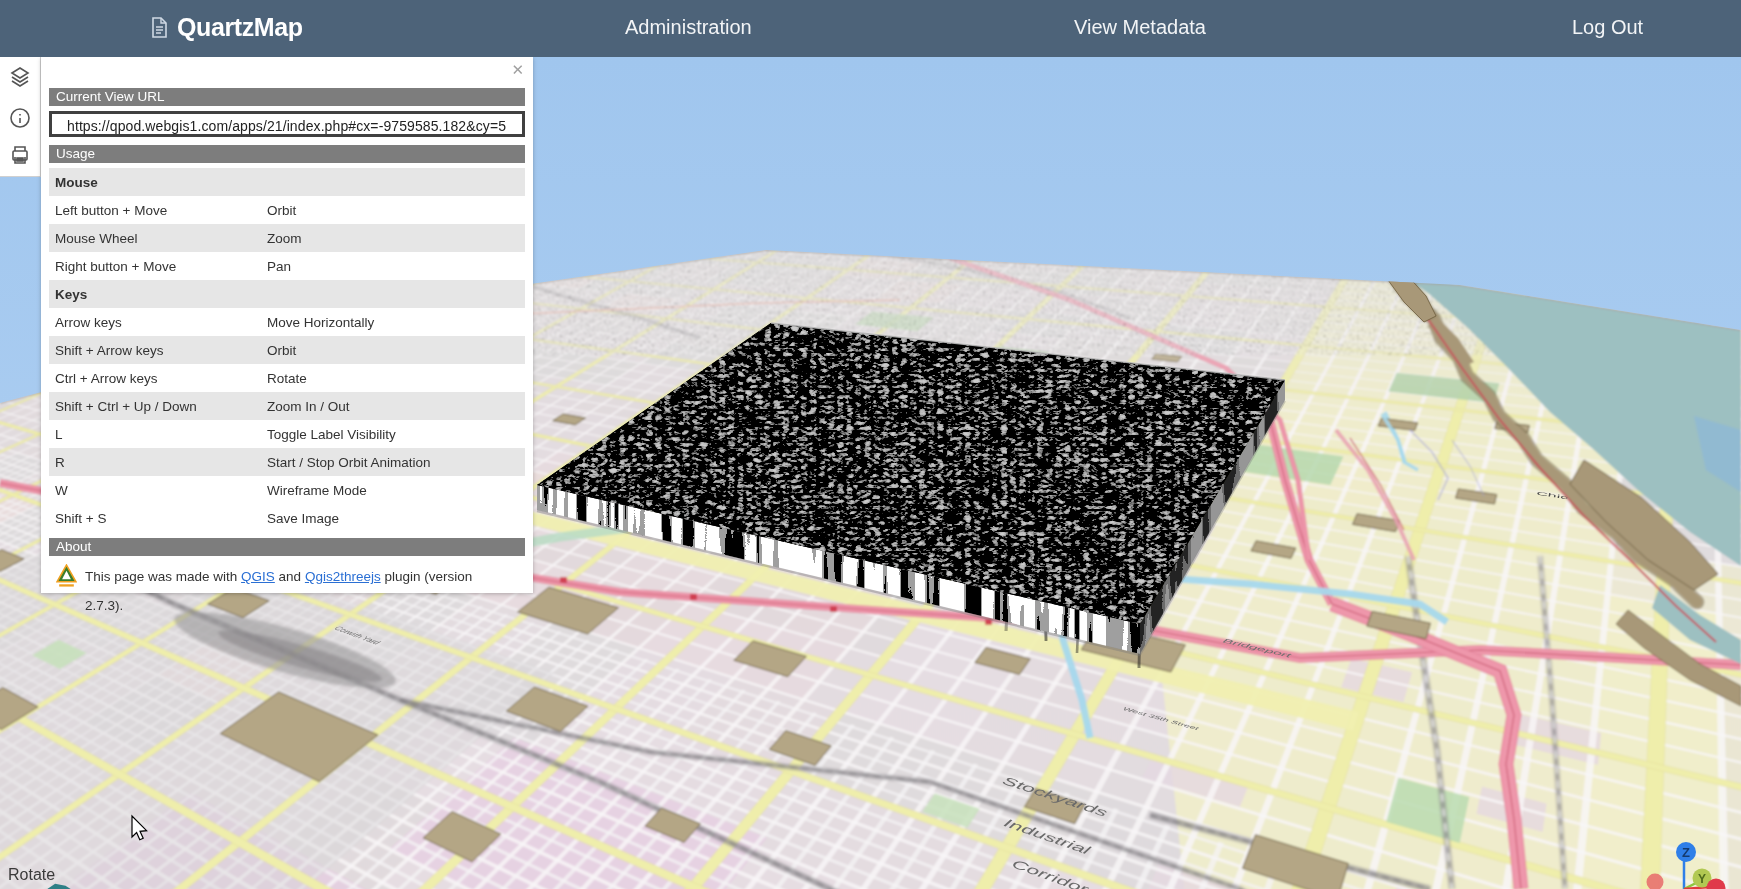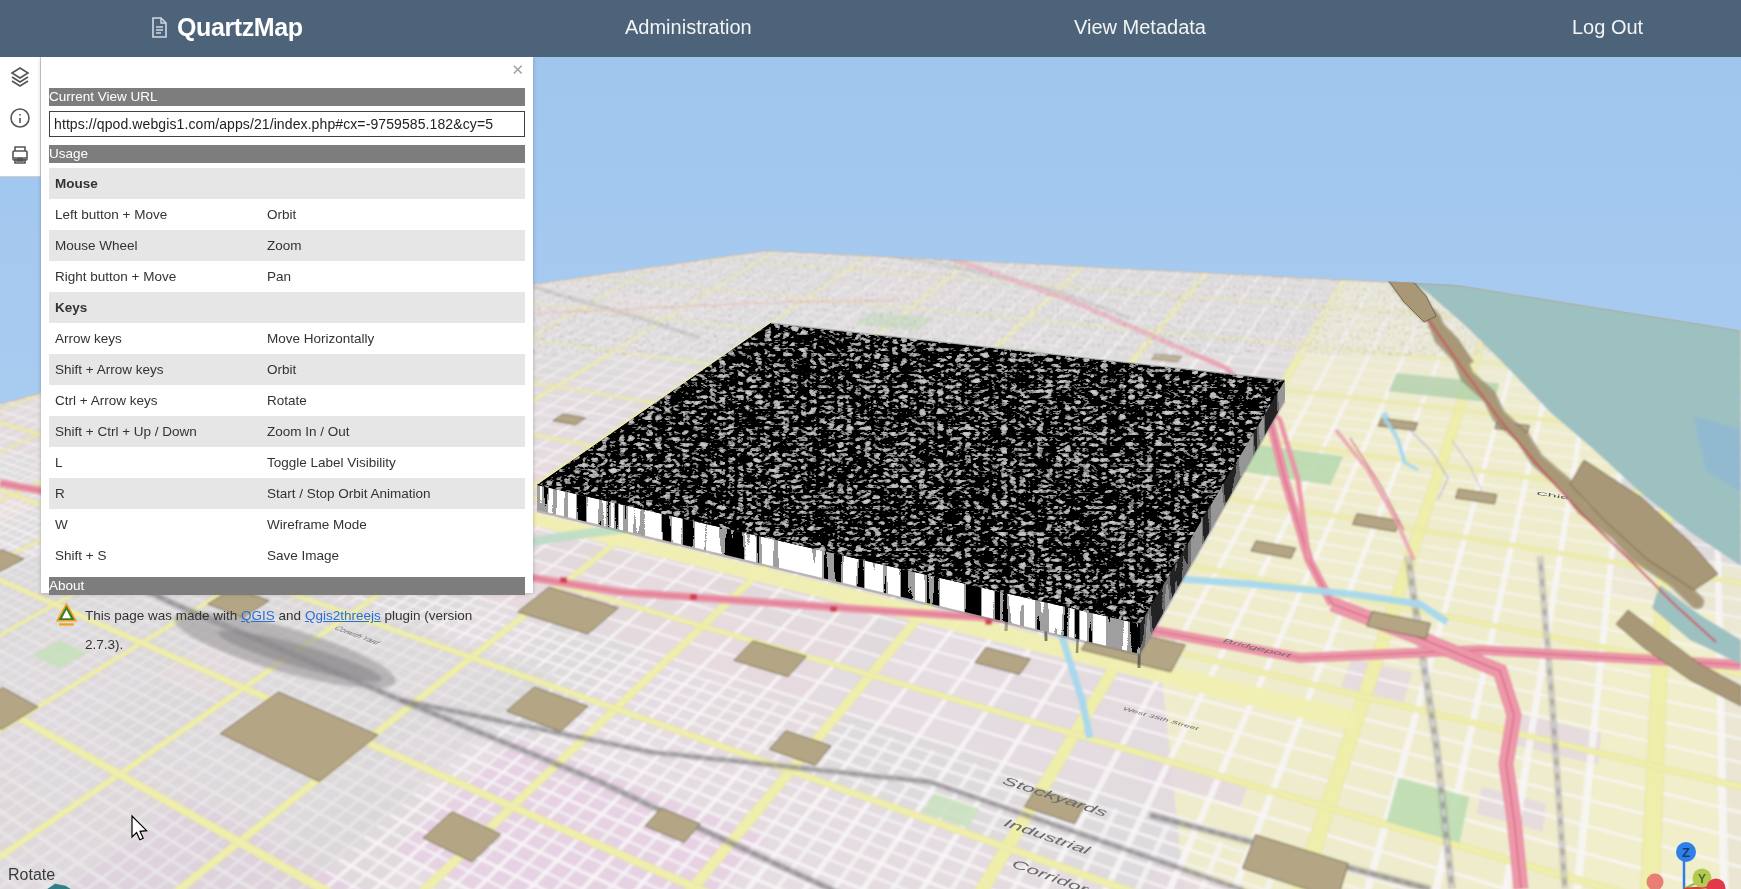--- a/index.html
+++ b/index.html
@@ -2,24 +2,24 @@
 <html><head><meta charset="utf-8"><style>
 *{margin:0;padding:0;box-sizing:border-box}
 html,body{width:1741px;height:889px;overflow:hidden;font-family:"Liberation Sans",sans-serif;background:#fff}
 #hdr{position:absolute;left:0;top:0;width:1741px;height:57px;background:#4d6379;color:#fff;z-index:5}
 #hdr .brand{position:absolute;left:177px;top:13px;font-size:25px;font-weight:bold;letter-spacing:-0.4px}
 #hdr .icon{position:absolute;left:152px;top:17px}
 #hdr a{position:absolute;top:16px;font-size:20px;color:#f2f4f6;text-decoration:none;font-weight:400}
 #scene{position:absolute;left:0;top:57px;width:1741px;height:832px;background:linear-gradient(#a0c6ee,#abcdf1 55%,#b7d5f4)}
 #panel{position:absolute;left:41px;top:57px;width:492px;height:536px;background:#fff;box-shadow:0 1px 4px rgba(0,0,0,0.25);z-index:4}
 #panel .x{position:absolute;right:9px;top:5px;color:#a0a0a0;font-size:15px;line-height:1}
-.sechdr{background:#7d7d7d;color:#fff;font-size:13.5px;padding:1px 0;margin:0 8px;height:18px}
-#urlbar{margin:5px 8px 8px 8px;border:1px solid #404040;height:26px;font-size:14px;letter-spacing:0.1px;color:#222;padding:4px 4px;white-space:nowrap;overflow:hidden}
+.sechdr{background:#7d7d7d;color:#fff;font-size:13.5px;padding:1px 7px;margin:0 8px;height:18px}
+#urlbar{margin:5px 8px 8px 8px;border:3px solid #404040;height:26px;font-size:14px;letter-spacing:0.1px;color:#222;padding:4px 15px;white-space:nowrap;overflow:hidden}
 table.usage{width:476px;margin:5px 8px 6px 8px;border-collapse:collapse;font-size:13.5px;color:#333}
-table.usage td{padding:8px 6px;height:28px}
+table.usage td{padding:0 6px;height:28px}
 table.usage tr.g{background:#e6e6e6}
 table.usage td.c2{width:264px}
 #about{margin:6px 8px;font-size:13.5px;color:#333}
 #about a{color:#2a6fd4}
 #sidebar{position:absolute;left:0;top:57px;width:41px;height:120px;background:#fff;border-right:1px solid #d0d0d0;border-bottom:1px solid #d0d0d0;z-index:4}
 #footer{position:absolute;left:8px;top:866px;font-size:16px;color:#3a3a3a;z-index:3}
 </style></head><body>
 <div id="hdr">
  <svg class="icon" width="15" height="21" viewBox="0 0 15 21">
       <path d="M1,1 h8 l5,5 v14 h-13 Z" fill="none" stroke="#cfd9e4" stroke-width="1.6"></path>

